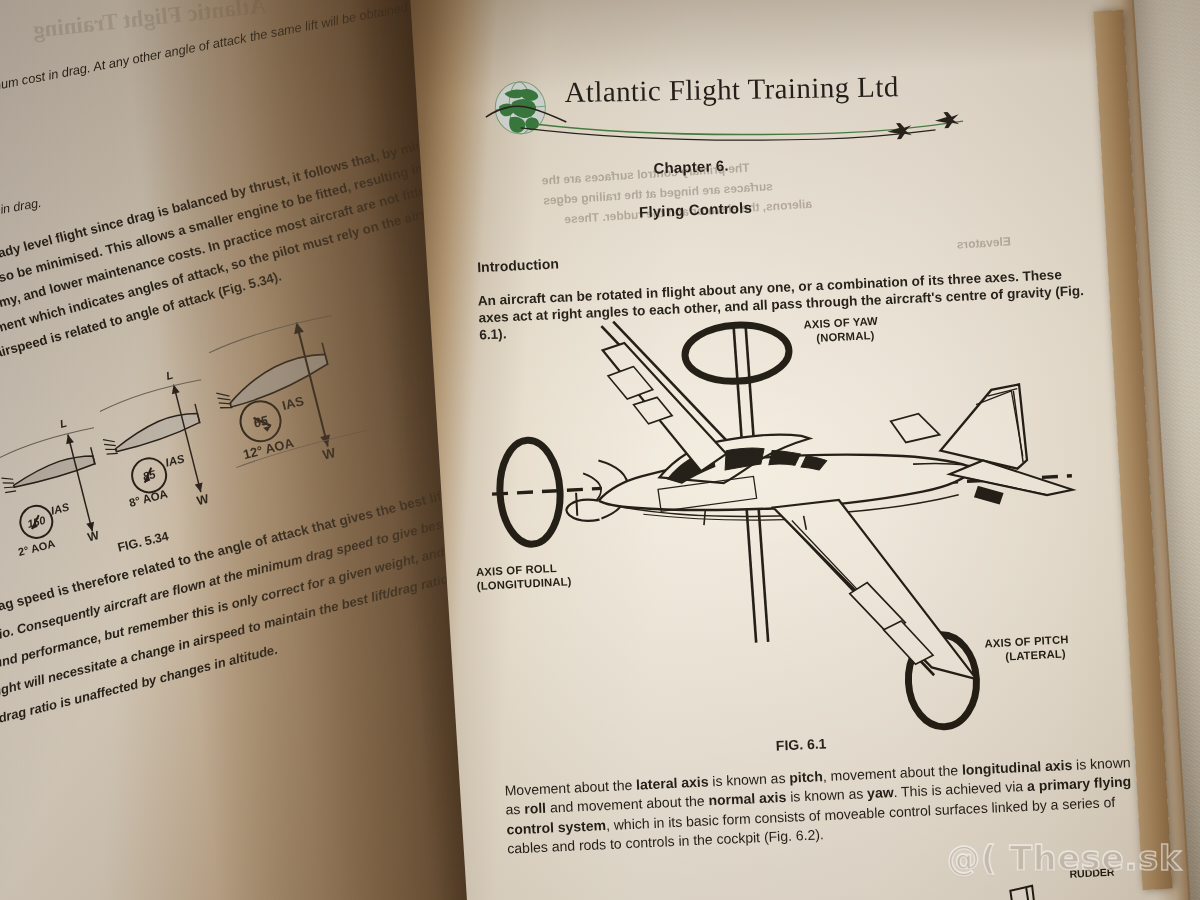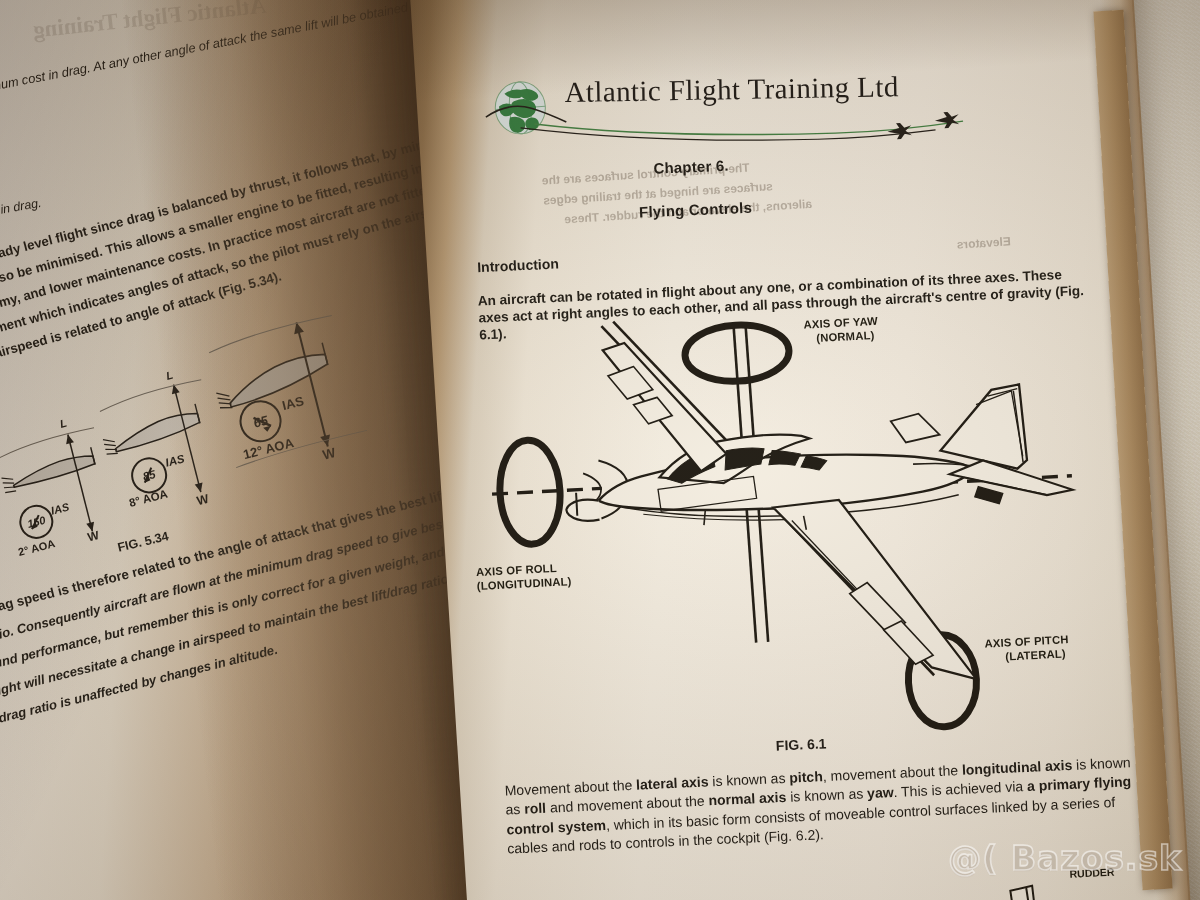--- a/index.html
+++ b/index.html
@@ -532,15 +532,15 @@
           
         </div>
 
       </div>
     </div>
 
   </div>
 
   <div class="photo-grade"></div>
 
-  <div class="watermark">@( Bazos.sk</div>
+  <div class="watermark">@( These.sk</div>
 
 </div>
 
 </body></html>

